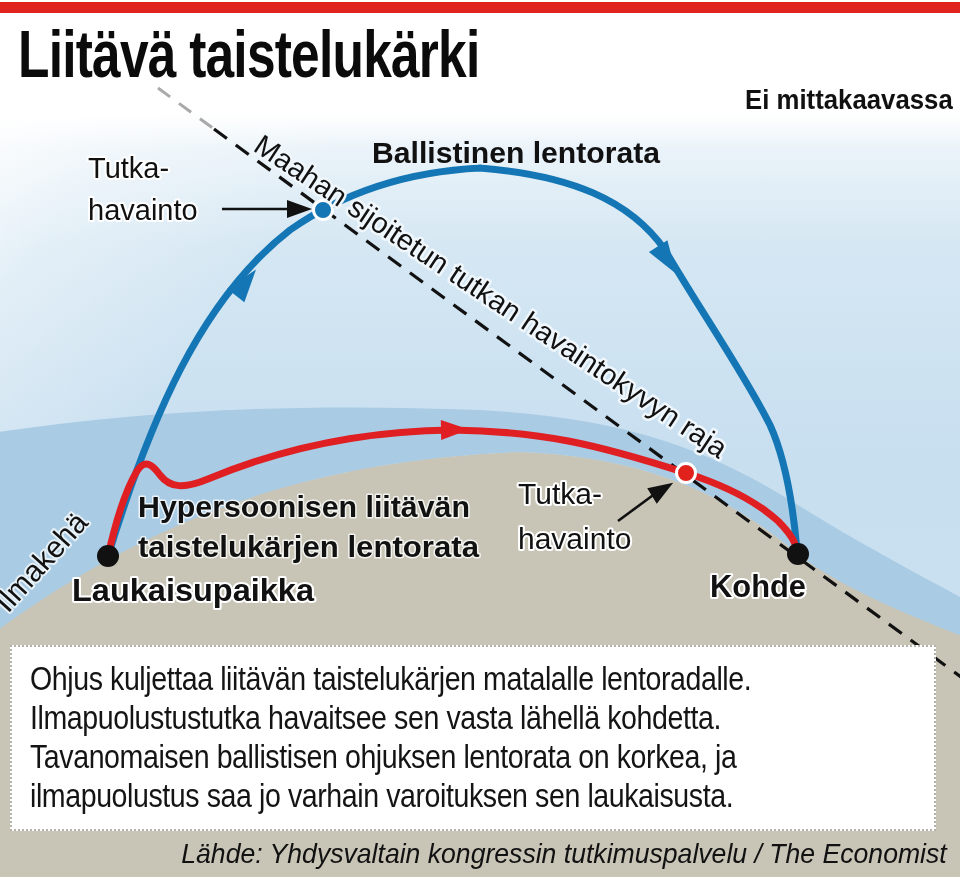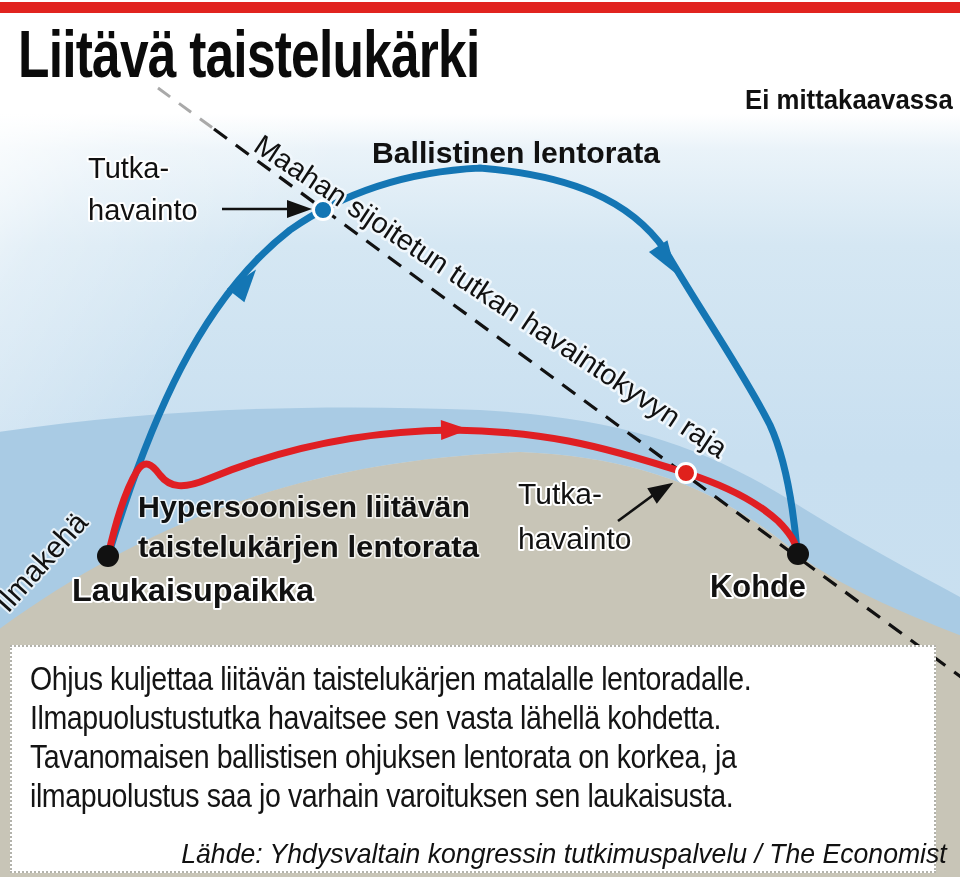--- a/index.html
+++ b/index.html
@@ -17,21 +17,21 @@
   #top-bar{position:absolute;left:0;top:2px;width:960px;height:11px;}
   #page-title{
     position:absolute;left:18px;top:20px;font-size:66px;font-weight:700;color:#0b0b0b;
     letter-spacing:-1px;transform:scaleX(0.78);transform-origin:left top;white-space:nowrap;line-height:1.05;
   }
   #scale-note{
     position:absolute;right:7px;top:84px;font-size:28px;font-weight:700;color:#111;
     transform:scaleX(0.92);transform-origin:right top;white-space:nowrap;
   }
   #info-box{
-    position:absolute;left:10px;top:645px;width:926px;height:228px;
+    position:absolute;left:10px;top:645px;width:926px;height:186px;
     background:#ffffff;border:2px dotted #b3b3ac;box-sizing:border-box;
   }
   #info-text{
     position:absolute;left:18px;top:12px;font-size:34px;font-weight:400;color:#141414;
     line-height:39px;letter-spacing:-0.5px;transform:scaleX(0.84);transform-origin:left top;white-space:nowrap;
   }
   #source-line{
     position:absolute;right:13px;top:838px;font-size:28px;font-style:italic;color:#111;
     transform:scaleX(0.95);transform-origin:right top;white-space:nowrap;
   }

